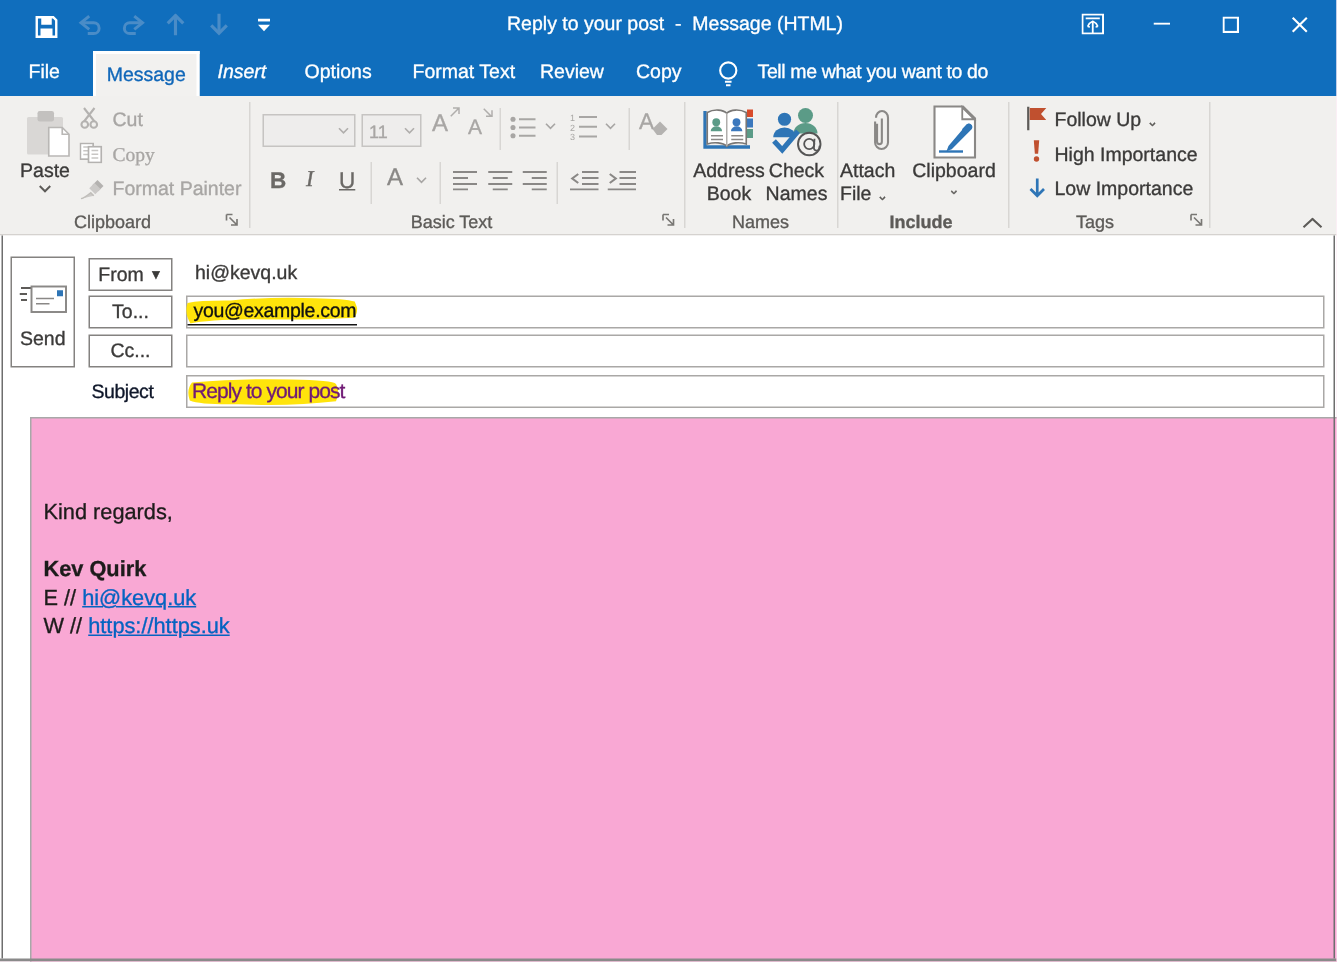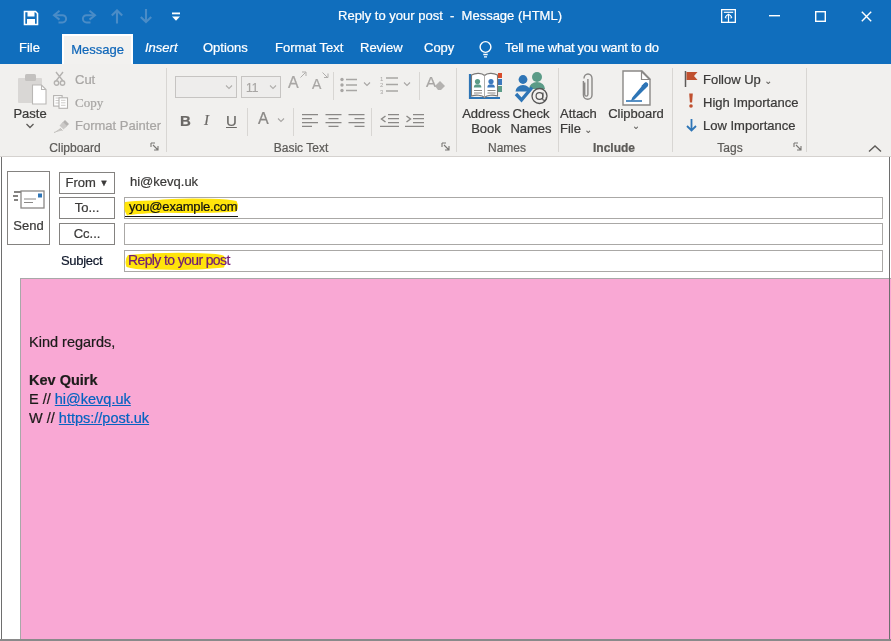--- a/index.html
+++ b/index.html
@@ -311,19 +311,19 @@
     <svg class="abs" style="left:124px;top:94px" width="103" height="21" viewBox="0 0 103 21">
       <path d="M4 4 Q40 1 70 2 Q98 2.5 100 5 Q103 10 100 16.5 Q70 20 35 18.5 Q10 19 2.5 16 Q0 9 4 4 Z" fill="#ffe40b"></path>
     </svg>
     <div class="rtext" style="left:128px;top:95px;font-size:14px;letter-spacing:-0.62px;color:#701a75;text-align:right;">Reply to your post</div>
   </div>
   <div class="abs" id="bodybox">
     <div id="bodytext">
       Kind regards,<br><br>
       <b>Kev Quirk</b><br>
       E // <a class="lnk">hi@kevq.uk</a><br>
-      W // <a class="lnk">https://post.uk</a>
+      W // <a class="lnk">https://https.uk</a>
     </div>
   </div>
   <div class="abs wborder-l"></div>
   <div class="abs wborder-r"></div>
   <div class="abs" id="bottomstrip"></div>
 </div>
 
 </body></html>

